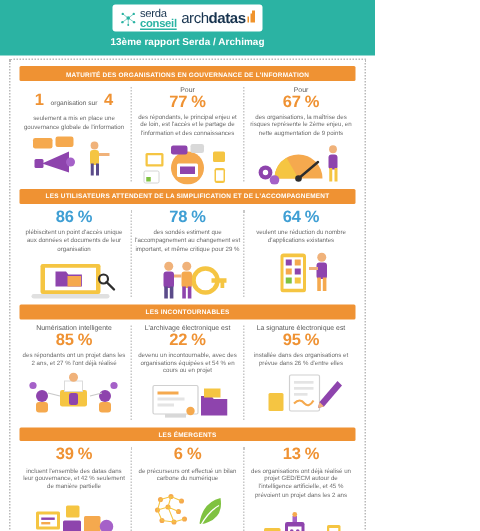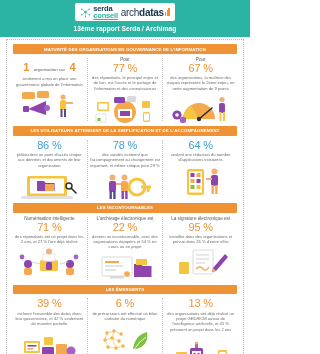--- a/index.html
+++ b/index.html
@@ -21,21 +21,21 @@
   .logo-box {
     display:inline-flex; align-items:center; gap:3px;
     background:#ffffff;
     border-radius:2px;
     padding:2px 5px;
     margin-bottom:3px;
   }
   .logo-serda { display:flex; align-items:center; gap:2px; }
   .logo-mark { width:11px; height:11px; flex:0 0 auto; }
   .logo-serda-txt { line-height:0.95; text-align:left; }
-  .logo-serda-txt .l1 { font-size:7.5px; font-weight:bold; color:#18344f; letter-spacing:-0.2px; display:block;}
+  .logo-serda-txt .l1 { font-size:7.5px; font-weight:normal; color:#18344f; letter-spacing:-0.2px; display:block;}
   .logo-serda-txt .l2 { font-size:7.5px; font-weight:bold; color:#2bb3a3; letter-spacing:-0.2px; display:block;text-decoration:underline;}
   .logo-archimag { font-size:10px; color:#18344f; letter-spacing:-0.3px; display:flex; align-items:baseline;}
   .logo-archimag .thin { font-weight:400; }
   .logo-archimag .fat { font-weight:bold; }
   .logo-archimag .bars { display:inline-flex; gap:0.7px; margin-left:1px; align-items:flex-end; height:8px;}
   .logo-archimag .bars i { width:1.2px; background:#f0932b; display:block; }
 
   .h-title {
     color:#ffffff; font-weight:bold; font-size:8.1px;
     letter-spacing:0.1px; line-height:1.15; padding:0 6px;
@@ -69,21 +69,21 @@
   .band.first { margin-top:0; }
 
   .cols { display:flex; gap:3px; }
   .col { flex:1 1 0; display:flex; flex-direction:column; align-items:center; position:relative; }
   .col + .col::before {
     content:""; position:absolute; left:-2px; top:1px; bottom:2px;
     border-left:1px dotted #c8c8c8;
   }
 
   .stat-big {
-    font-size:11px; font-weight:normal; color:#3f9fd4; letter-spacing:-0.2px;
+    font-size:11px; font-weight:bold; color:#3f9fd4; letter-spacing:-0.2px;
     line-height:1.1; text-align:center;
   }
   .stat-big.orange { color:#ef9233; }
   .pre { font-size:4.6px; color:#5a5a5a; }
 
   .lead-line { text-align:center; line-height:1.15; }
   .lead-line .num { font-size:11px; font-weight:bold; color:#ef9233; }
   .lead-line .sm { font-size:4.4px; color:#5a5a5a; }
 
   .cap {
@@ -261,21 +261,21 @@
               <rect x="33" y="11" width="6" height="2" fill="#f0b27a"></rect>
             </svg>
           </div>
         </div>
       </div>
 
       <div class="band">LES INCONTOURNABLES</div>
       <div class="cols">
         <div class="col">
           <div class="pre">Numérisation intelligente</div>
-          <div class="stat-big orange">71 %</div>
+          <div class="stat-big orange">85 %</div>
           <div class="cap">des répondants ont un projet dans les 2 ans, et 27 % l'ont déjà réalisé</div>
           <div class="art">
             <svg width="62" height="28" viewBox="0 0 62 28">
               <rect x="22" y="12" width="18" height="11" rx="1.5" fill="#f5c542"></rect>
               <rect x="25" y="6" width="12" height="7" fill="#fff" stroke="#d8d8d8" stroke-width="0.6"></rect>
               <circle cx="31" cy="3.5" r="3" fill="#f0b27a"></circle>
               <rect x="28" y="14" width="6" height="8" rx="1.5" fill="#8e44ad"></rect>
               <circle cx="10" cy="16" r="4" fill="#8e44ad"></circle>
               <rect x="6" y="20" width="8" height="7" rx="2" fill="#f5a94e"></rect>
               <circle cx="52" cy="16" r="4" fill="#8e44ad"></circle>

